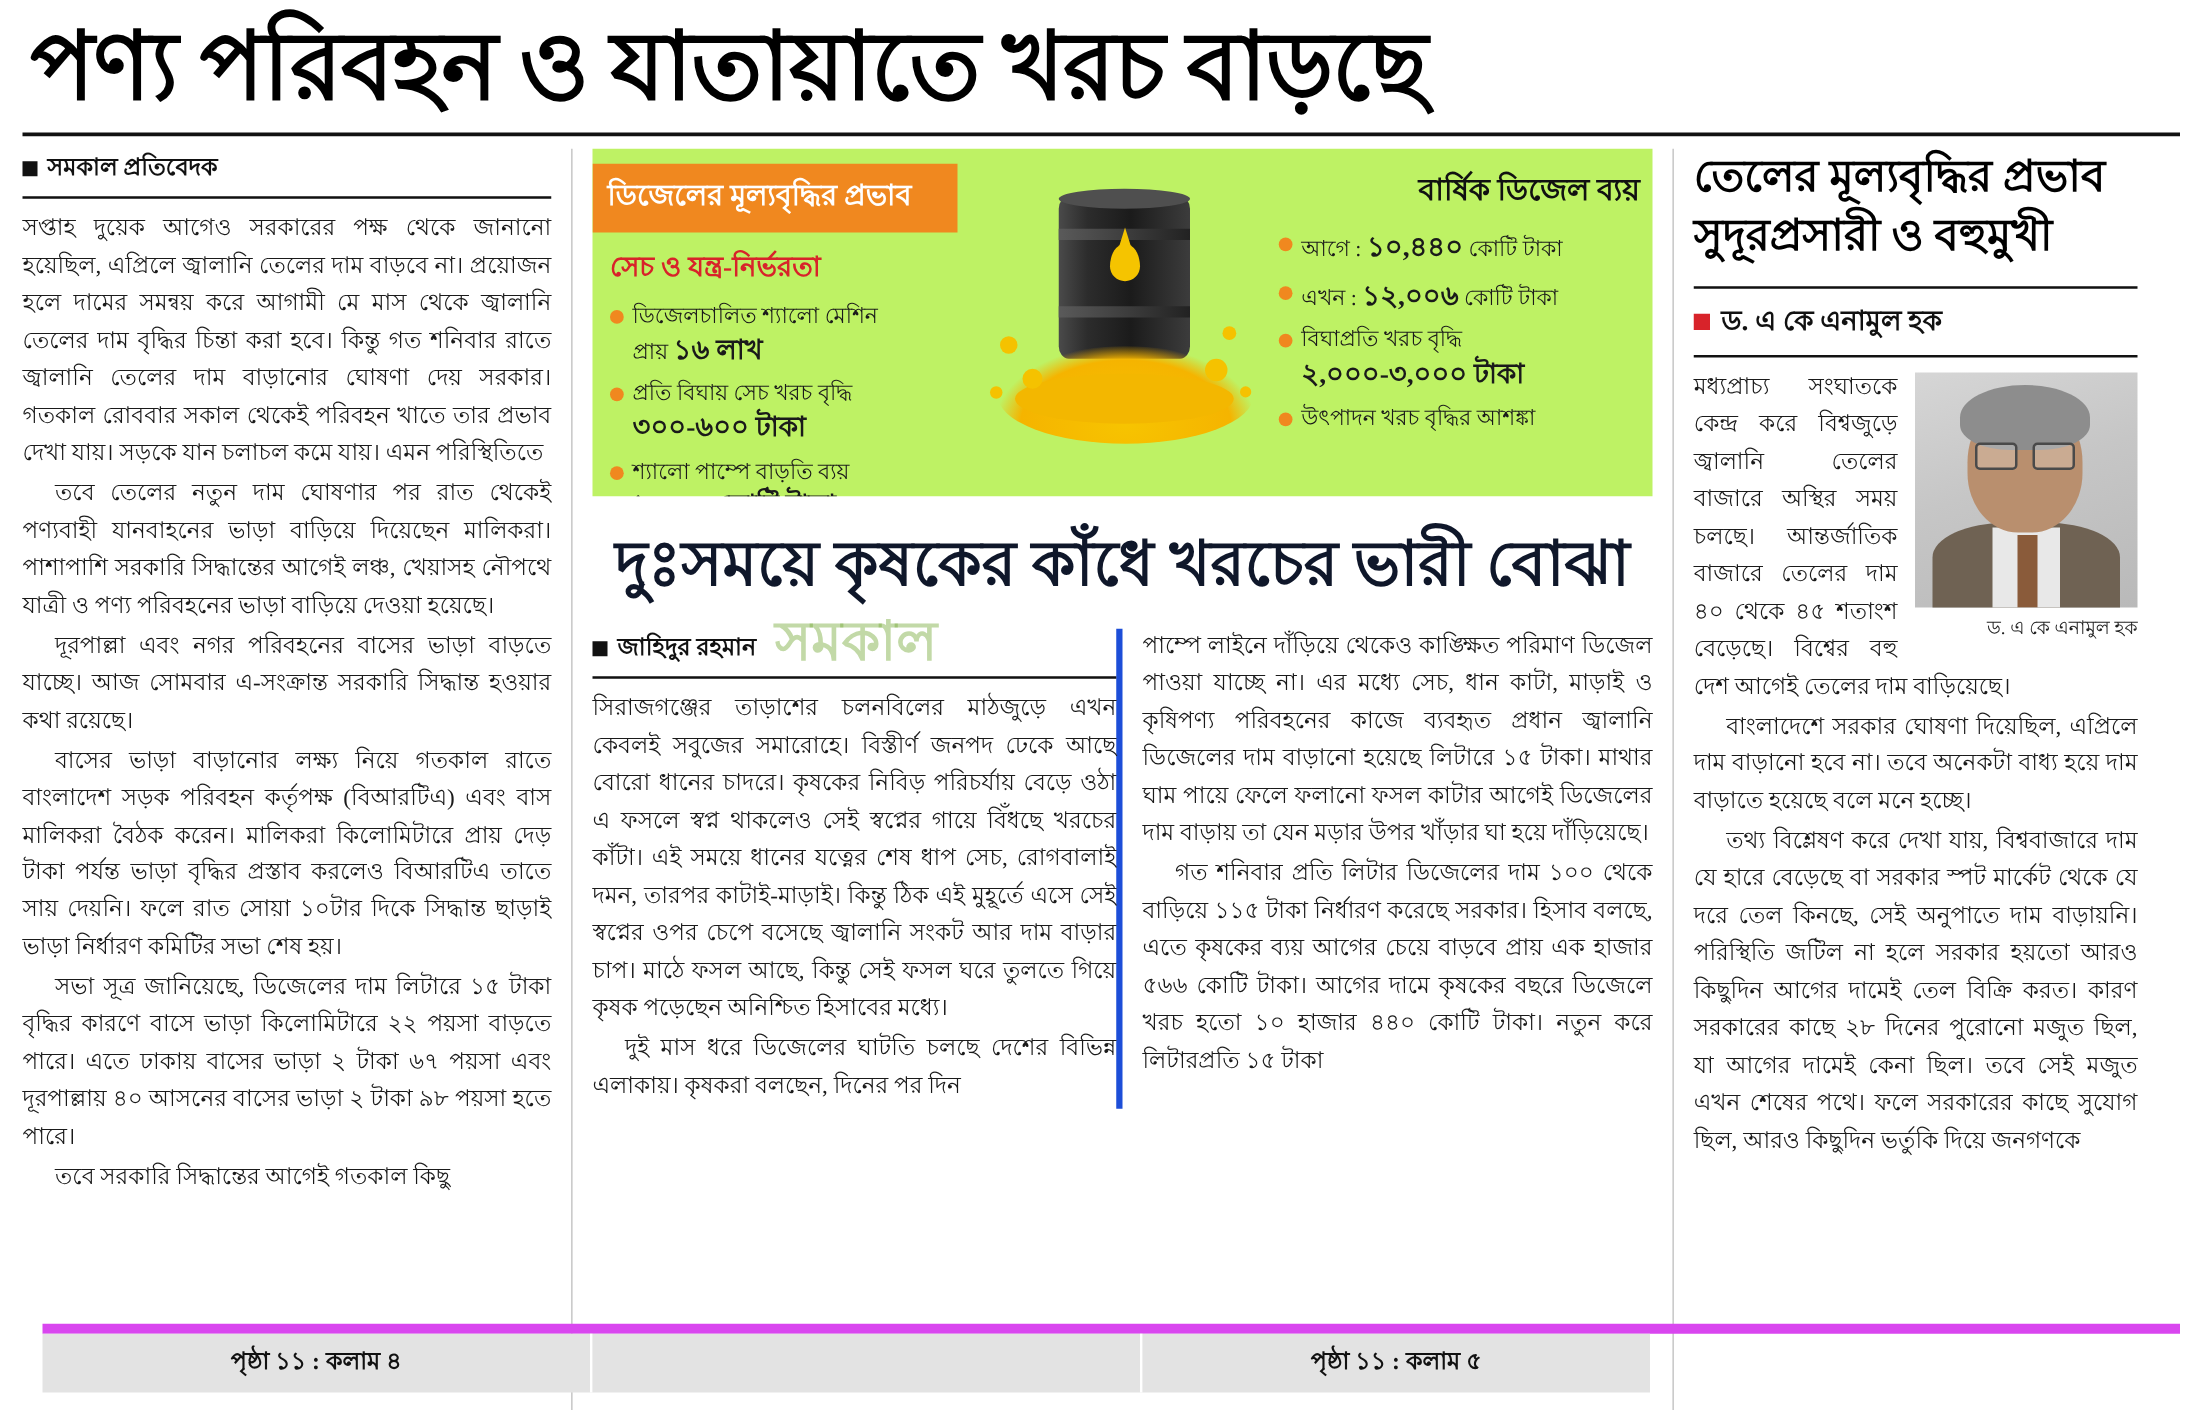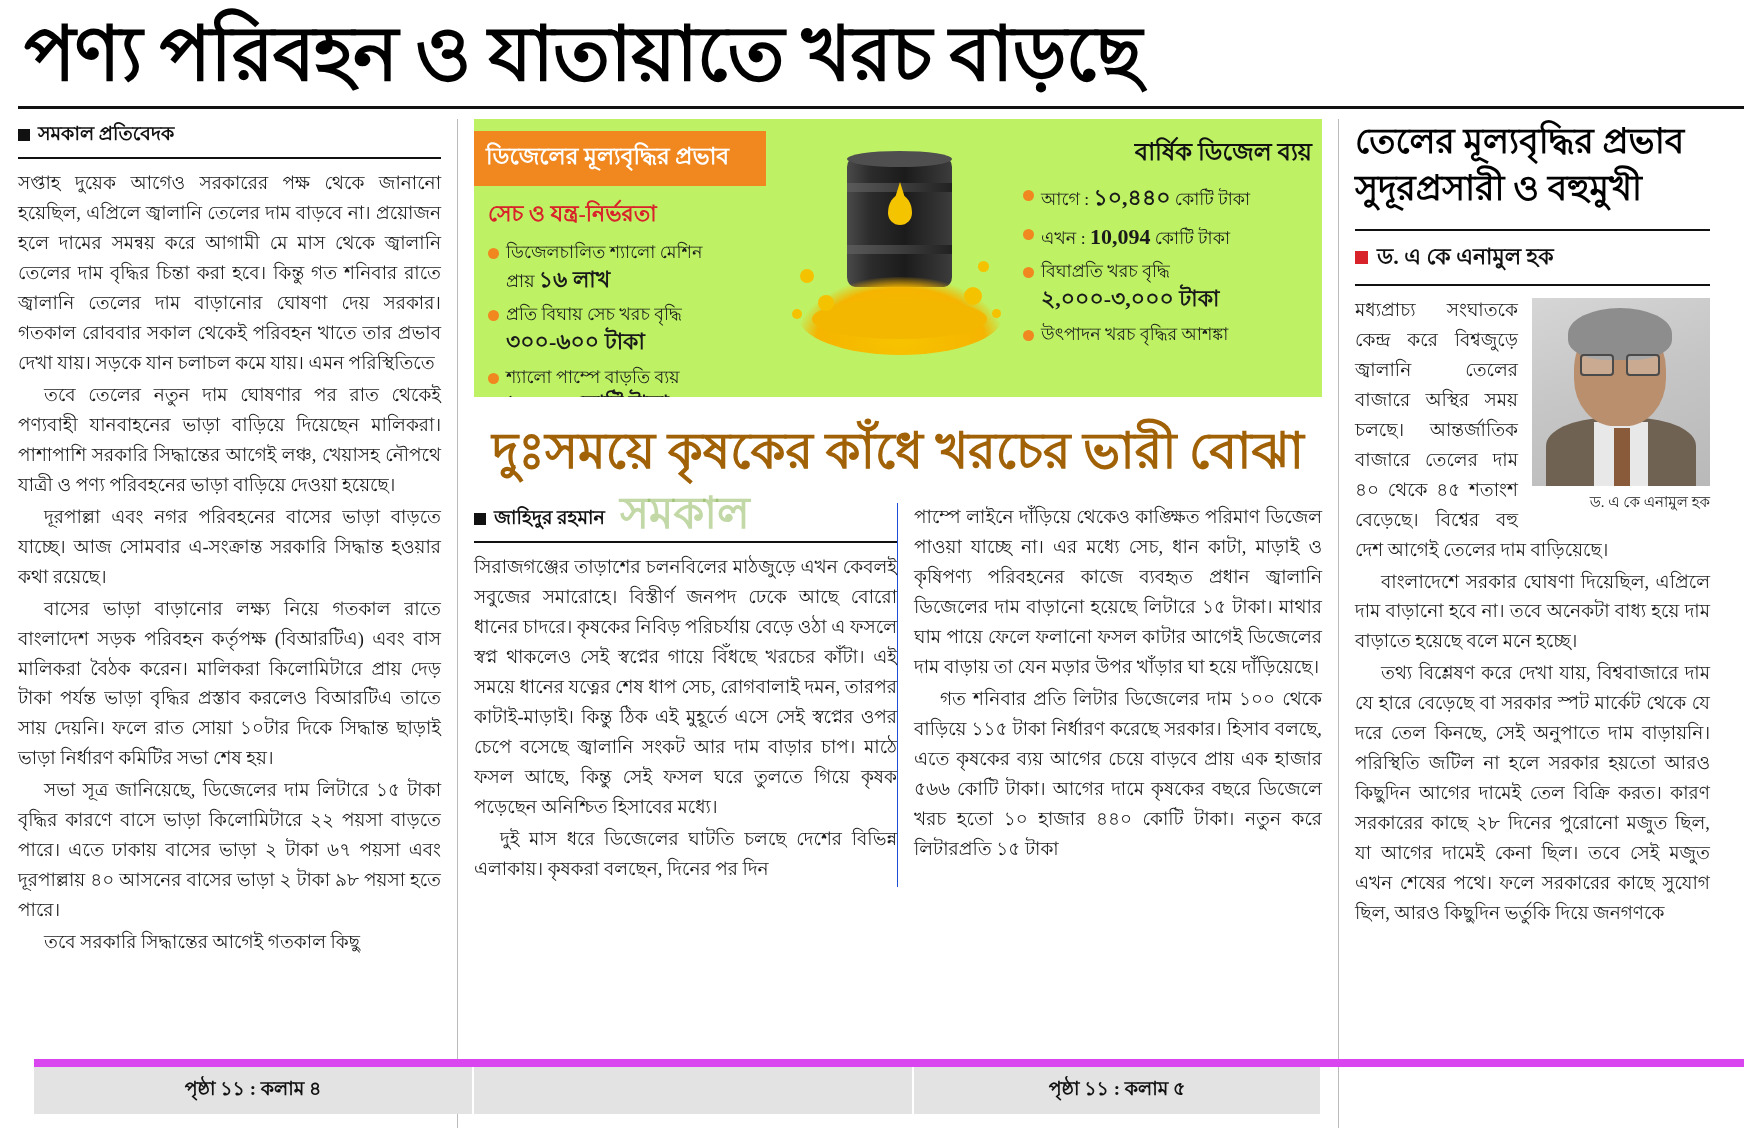--- a/index.html
+++ b/index.html
@@ -152,26 +152,26 @@
   }
 
   
   .sub-headline{
     font-family:"Liberation Serif", serif;
     font-weight:700;
     font-size:50px;
     line-height:1.28;
     text-align:center;
     padding:22px 10px 14px 10px;
-    color:#a16207;
+    color:#0f172a;
   }
 
   .two-col{display:flex;gap:0;margin-top:6px;}
   .tc{width:50%;box-sizing:border-box;}
-  .tc.left{border-right:1px solid #1d4ed8;}
+  .tc.left{border-right:5px solid #1d4ed8;}
   .tc.right{padding-left:16px;}
 
   
   .op-title{
     font-family:"Liberation Serif", serif;
     font-weight:700;font-size:35px;line-height:1.34;
     color:#000;padding-bottom:10px;
   }
   .op-rule{height:2px;background:#111;margin:6px 0 8px 0;}
   .op-author{
@@ -323,21 +323,21 @@
 
           <div class="bullet-row">
             <span class="dot"></span>
             <span class="bullet-txt">
               <span>আগে : </span><span class="big-num">১০,৪৪০</span><span> কোটি টাকা</span>
             </span>
           </div>
           <div class="bullet-row">
             <span class="dot"></span>
             <span class="bullet-txt">
-              <span>এখন : </span><span class="big-num">10,094</span><span> কোটি টাকা</span>
+              <span>এখন : </span><span class="big-num">১২,০০৬</span><span> কোটি টাকা</span>
             </span>
           </div>
 
 
           <div class="bullet-row">
             <span class="dot"></span>
             <span class="bullet-txt">
               <span>বিঘাপ্রতি খরচ বৃদ্ধি</span><br>
               <span class="big-num">২,০০০-৩,০০০</span><span class="big-num"> টাকা</span>
             </span>

